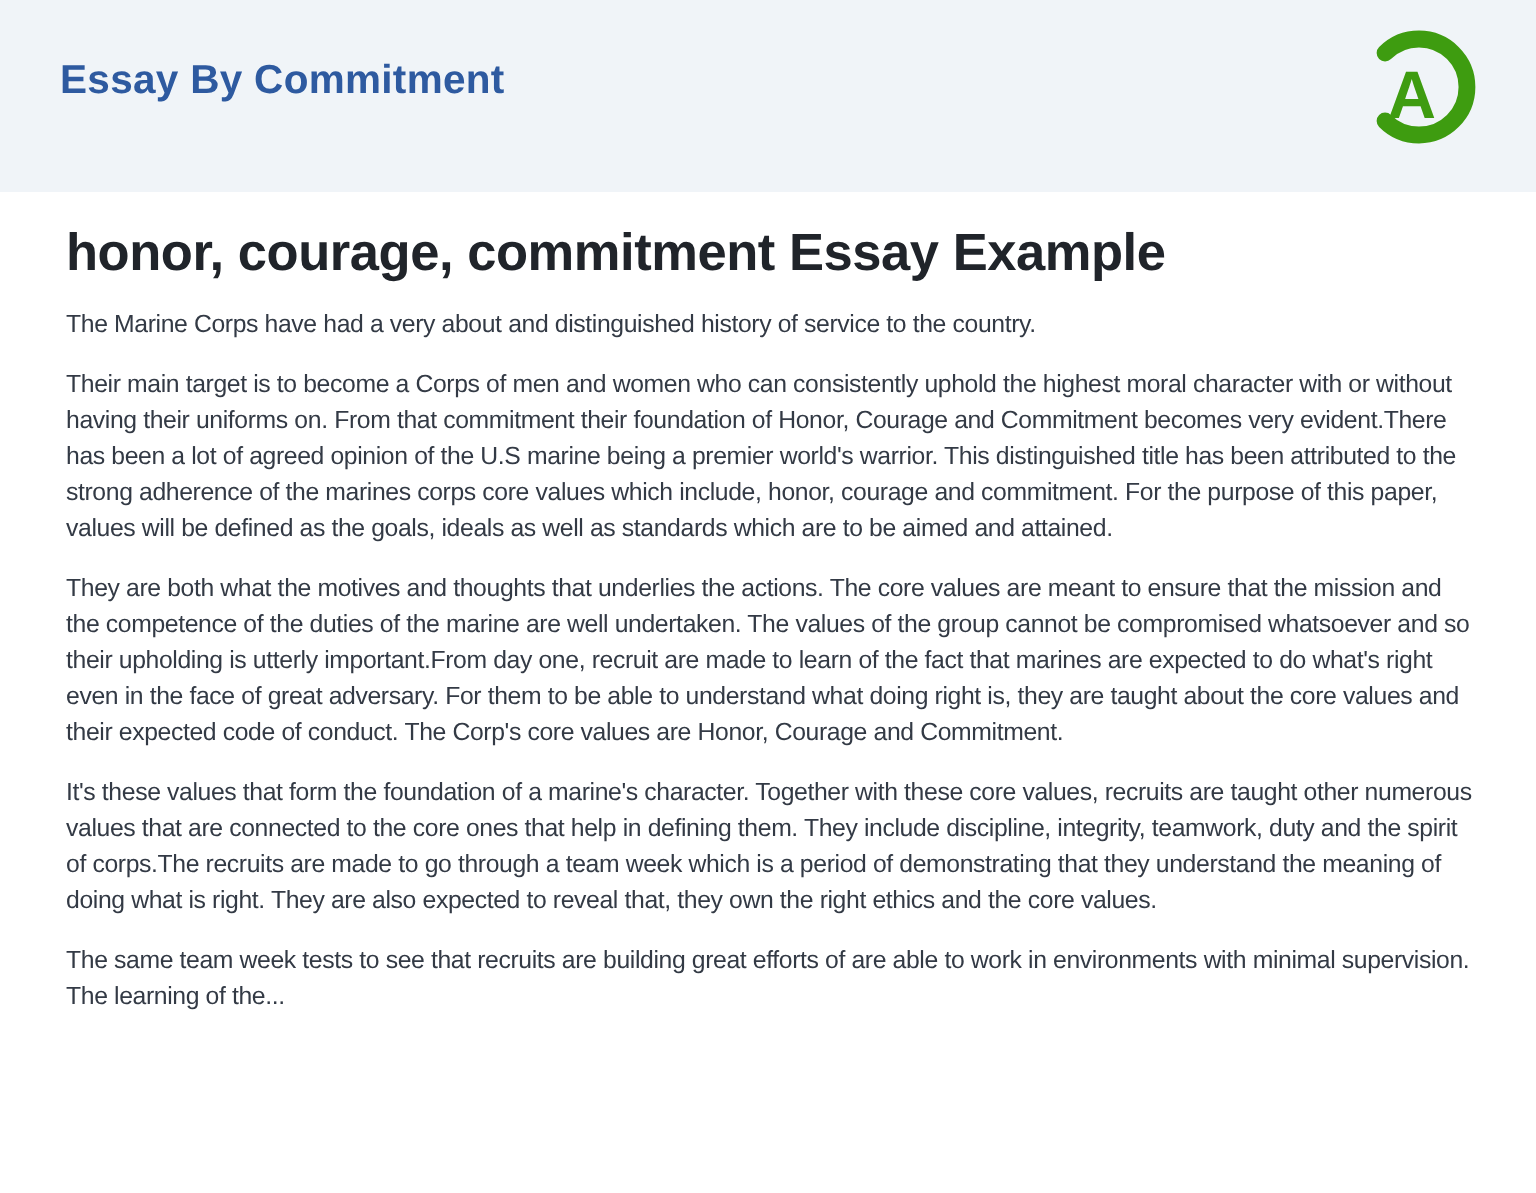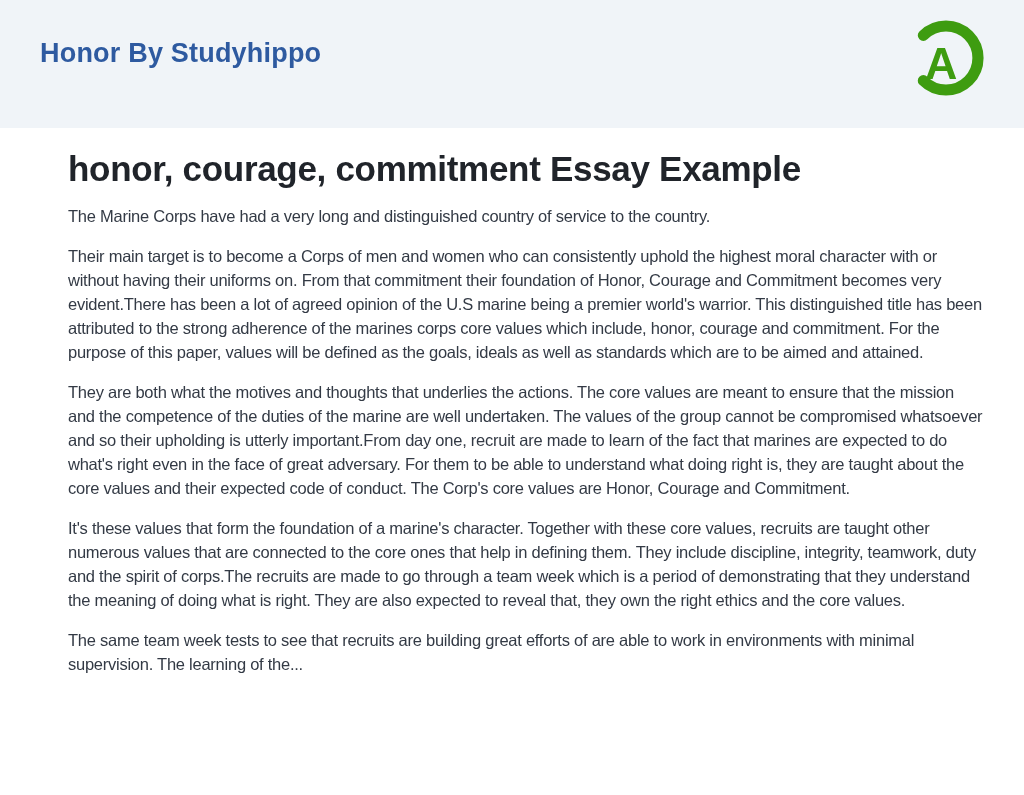--- a/index.html
+++ b/index.html
@@ -40,21 +40,20 @@
   .logo {
     position: absolute;
     top: 18px;
     right: 38px;
     width: 80px;
     height: 80px;
   }
   .content {
     box-sizing: border-box;
     padding: 21px 40px 0 44px;
-    margin-left: 24px;
   }
   .essay-title {
     margin: 0 0 15px 0;
     font-size: 35px;
     line-height: 40px;
     font-weight: 700;
     letter-spacing: -0.3px;
     color: #20242a;
   }
   .para {
@@ -65,34 +64,34 @@
     letter-spacing: -0.25px;
     color: #333a45;
   }
 </style>
 </head>
 <body>
 
 <div class="page">
 
   <div class="header">
-    <div class="site-title">Honor By Studyhippo</div>
+    <div class="site-title">Essay By Commitment</div>
 
     <div class="logo">
       <svg viewBox="0 0 100 100" width="80" height="80">
         <path d="M 21.7 21.7 A 40 40 0 1 1 21.7 78.3" fill="none" stroke="#3e9c10" stroke-width="14" stroke-linecap="round"></path>
         <text x="44" y="76" font-family="Liberation Sans, sans-serif" font-size="56" font-weight="700" fill="#3e9c10" text-anchor="middle">A</text>
       </svg>
     </div>
   </div>
 
   <div class="content">
     <h1 class="essay-title">honor, courage, commitment Essay Example</h1>
 
-    <p class="para">The Marine Corps have had a very long and distinguished country of service to the country.</p>
+    <p class="para">The Marine Corps have had a very about and distinguished history of service to the country.</p>
 
     <p class="para">Their main target is to become a Corps of men and women who can consistently uphold the highest moral character with or without having their uniforms on. From that commitment their foundation of Honor, Courage and Commitment becomes very evident.There has been a lot of agreed opinion of the U.S marine being a premier world's warrior. This distinguished title has been attributed to the strong adherence of the marines corps core values which include, honor, courage and commitment. For the purpose of this paper, values will be defined as the goals, ideals as well as standards which are to be aimed and attained.</p>
 
     <p class="para">They are both what the motives and thoughts that underlies the actions. The core values are meant to ensure that the mission and the competence of the duties of the marine are well undertaken. The values of the group cannot be compromised whatsoever and so their upholding is utterly important.From day one, recruit are made to learn of the fact that marines are expected to do what's right even in the face of great adversary. For them to be able to understand what doing right is, they are taught about the core values and their expected code of conduct. The Corp's core values are Honor, Courage and Commitment.</p>
 
     <p class="para">It's these values that form the foundation of a marine's character. Together with these core values, recruits are taught other numerous values that are connected to the core ones that help in defining them. They include discipline, integrity, teamwork, duty and the spirit of corps.The recruits are made to go through a team week which is a period of demonstrating that they understand the meaning of doing what is right. They are also expected to reveal that, they own the right ethics and the core values.</p>
 
     <p class="para">The same team week tests to see that recruits are building great efforts of are able to work in environments with minimal supervision. The learning of the...</p>
   </div>
 

